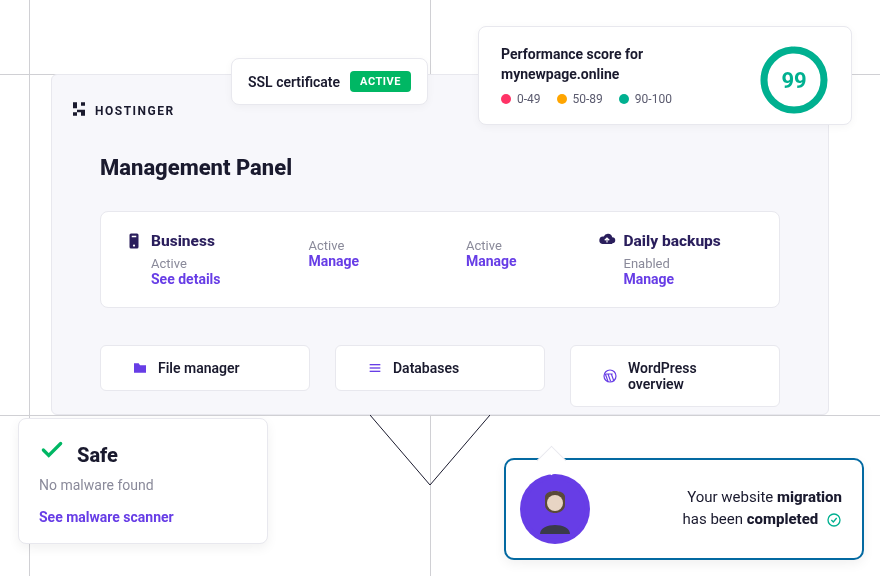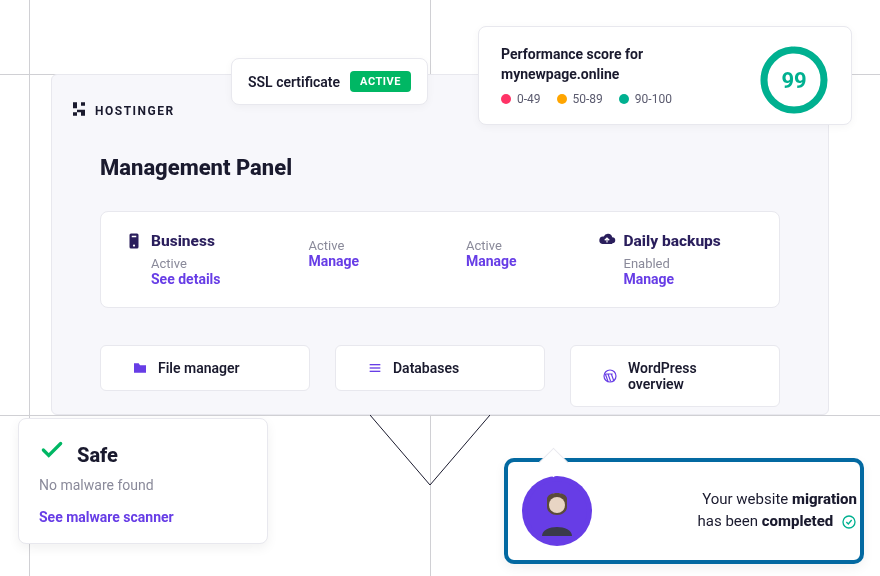--- a/index.html
+++ b/index.html
@@ -59,21 +59,21 @@
 
 
 .safe-card { position: absolute; left: 18px; top: 418px; width: 250px; background: #fff; border: 1px solid #e8e8ee; border-radius: 8px; padding: 18px 20px; box-shadow: 0 4px 12px rgba(0,0,0,0.06); }
 .safe-header { display: flex; align-items: flex-end; gap: 12px; }
 .check-icon { color: #00b764; }
 .safe-title { font-size: 20px; font-weight: 800; color: #1a1a2e; }
 .safe-sub { font-size: 14px; color: #8a8a9a; margin-top: 10px; }
 .safe-link { font-size: 14px; font-weight: 700; color: #673de6; margin-top: 16px; cursor: pointer; }
 
 
-.mig-card { position: absolute; left: 504px; top: 458px; width: 360px; background: #fff; border: 4px solid #0369a1; border-radius: 10px; padding: 14px 3px 14px 14px; display: flex; align-items: center; gap: 16px; box-shadow: 0 4px 12px rgba(0,0,0,0.06); }
+.mig-card { position: absolute; left: 504px; top: 458px; width: 360px; background: #fff; border: 2px solid #0369a1; border-radius: 10px; padding: 14px 20px 14px 14px; display: flex; align-items: center; gap: 16px; box-shadow: 0 4px 12px rgba(0,0,0,0.06); }
 .mig-card::before { content: ""; position: absolute; left: 35px; top: -10px; width: 20px; height: 20px; background: #fff; border-left: 1px solid #e8e8ee; border-top: 1px solid #e8e8ee; transform: rotate(45deg); }
 .avatar { width: 70px; height: 70px; border-radius: 50%; background: #673de6; display: flex; align-items: center; justify-content: center; overflow: hidden; flex-shrink: 0; }
 .avatar svg { width: 60px; height: 60px; }
 .mig-text { font-size: 15px; color: #1a1a2e; line-height: 1.45; text-align: right; flex: 1; }
 .mig-text b { font-weight: 800; }
 .mig-check { color: #00b090; display: inline-flex; vertical-align: middle; margin-left: 4px; }
 
 
 .triangle { position: absolute; left: 370px; top: 415px; }
 </style>

